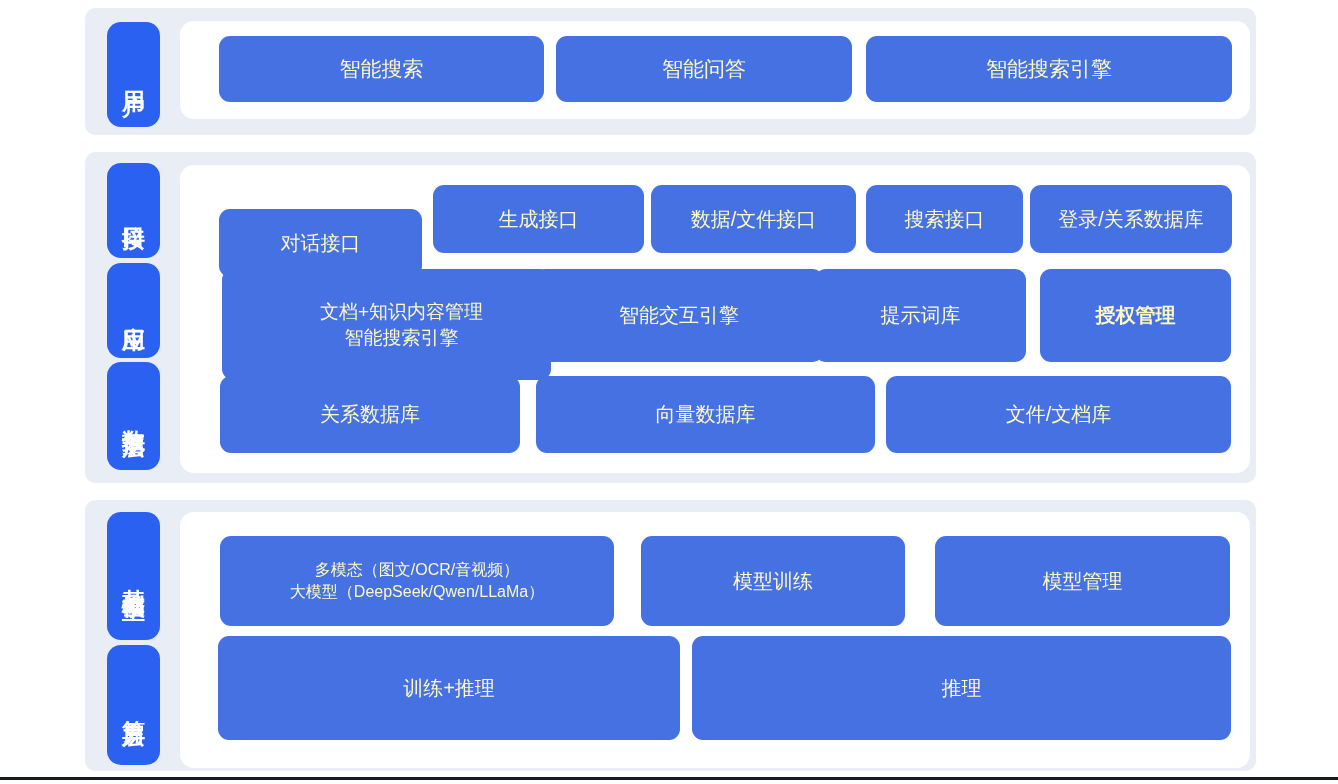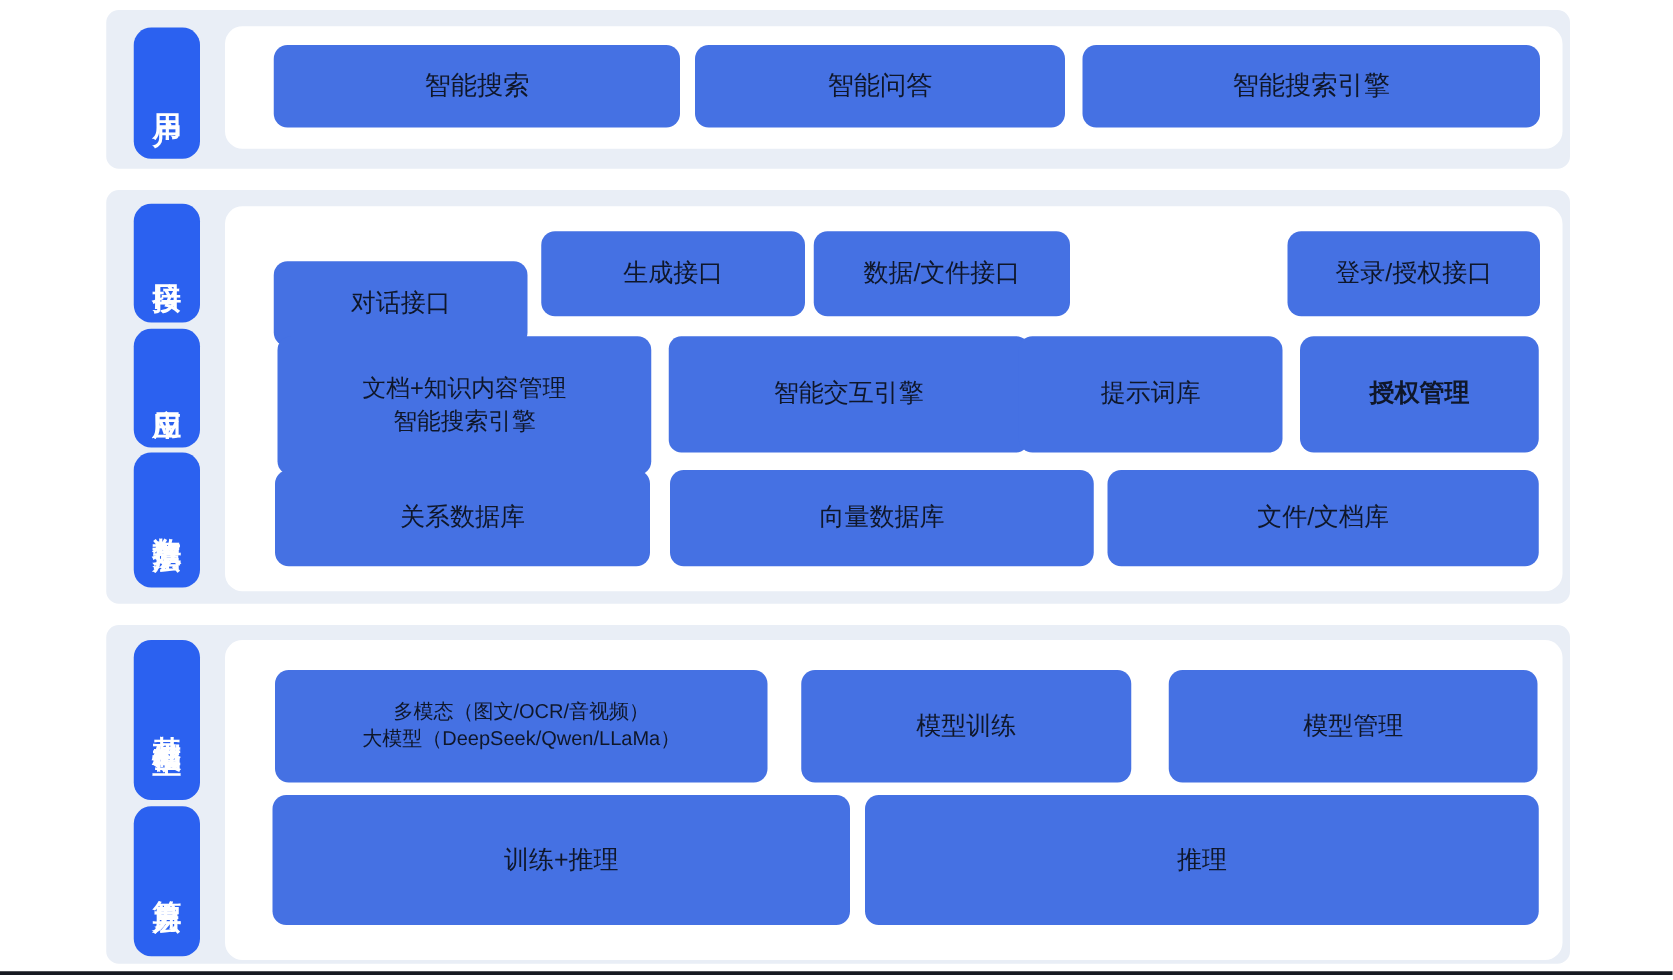--- a/index.html
+++ b/index.html
@@ -21,21 +21,21 @@
     writing-mode:vertical-rl;text-orientation:upright;
     letter-spacing:3px;line-height:1;
   }
   .panel{
     position:absolute;left:180px;width:1070px;
     background:#ffffff;border-radius:14px;
   }
   .btn{
     position:absolute;background:#4571e3;border-radius:11px;
     display:flex;flex-direction:column;align-items:center;justify-content:center;
-    color:#0f172a;font-size:20px;line-height:1.35;text-align:center;
+    color:#fef9c3;font-size:20px;line-height:1.35;text-align:center;
   }
   .btn.big{font-size:21px;}
   .btn .ln{display:block;}
   .bottom-rule{
     position:absolute;left:0;top:777px;width:1338px;height:3px;
     background:#171a21;
   }
 </style>
 </head>
 <body>
@@ -72,25 +72,28 @@
 
     <div class="btn" style="left:39px;top:20px;width:203px;height:68px;margin-top:24px;">
       <span>对话接口</span>
     </div>
     <div class="btn" style="left:253px;top:20px;width:211px;height:68px;">
       <span>生成接口</span>
     </div>
     <div class="btn" style="left:471px;top:20px;width:205px;height:68px;">
       <span>数据/文件接口</span>
     </div>
+    <div class="btn" style="left:686px;top:20px;width:157px;height:68px;">
+      <span>搜索接口</span>
+    </div>
     <div class="btn" style="left:850px;top:20px;width:202px;height:68px;">
-      <span>登录/授权接口</span>
+      <span>登录/关系数据库</span>
     </div>
 
-    <div class="btn" style="left:42px;top:104px;width:299px;height:111px;font-size:19px;">
+    <div class="btn" style="left:42px;top:104px;width:299px;height:111px;font-size:19px;padding-left:30px;">
       <span class="ln">文档+知识内容管理</span>
       <span class="ln">智能搜索引擎</span>
     </div>
     <div class="btn" style="left:355px;top:104px;width:288px;height:93px;border-radius:10px;">
       <span>智能交互引擎</span>
     </div>
     <div class="btn" style="left:635px;top:104px;width:211px;height:93px;">
       <span>提示词库</span>
     </div>
     <div class="btn" style="left:860px;top:104px;width:191px;height:93px;font-weight:bold;">

